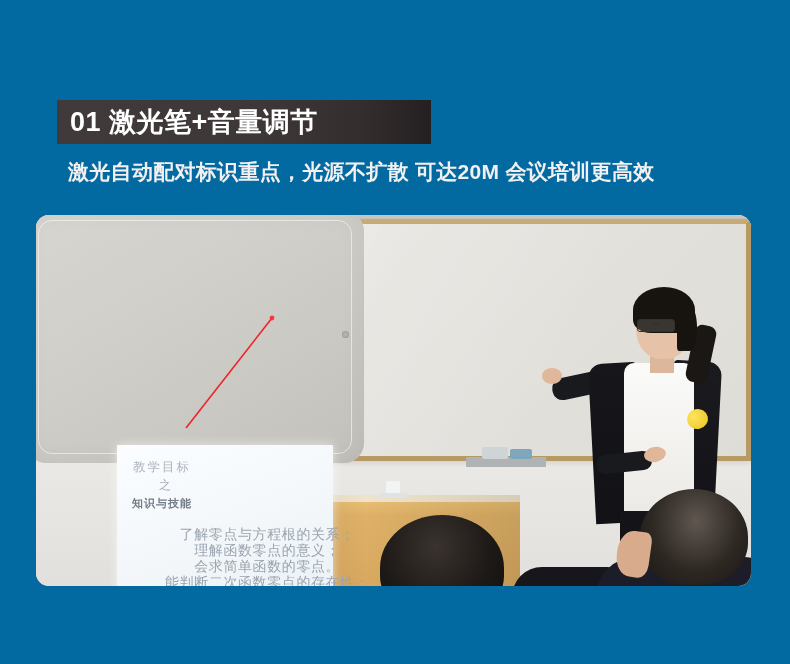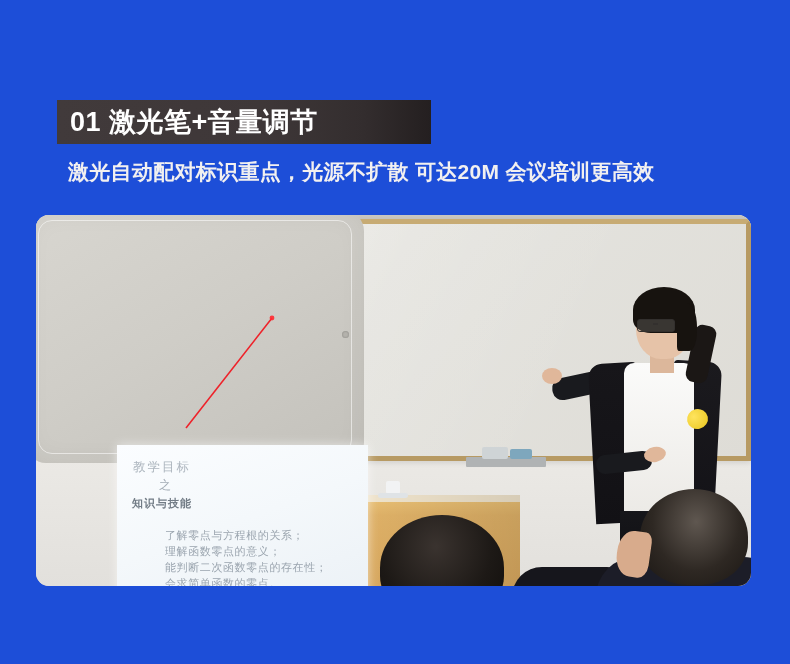--- a/index.html
+++ b/index.html
@@ -11,21 +11,22 @@
     width: 790px;
     height: 664px;
     overflow: hidden;
     font-family: "Liberation Sans", "DejaVu Sans", sans-serif;
     position: relative;
   }
 
   .page {
     position: absolute;
     inset: 0;
-    background: #1d4ed8;
+    background: #0369a1;
+    text-align: center;
   }
 
   
   .headline-bar {
     position: absolute;
     left: 57px;
     top: 100px;
     width: 374px;
     height: 44px;
     background: linear-gradient(to right, #413a3b 0%, #3e3738 55%, #332d2e 82%, #241f20 100%);
@@ -151,21 +152,21 @@
     border-radius: 50%;
     background: #b4b2ac;
     box-shadow: inset 0 0 2px rgba(0,0,0,0.3);
   }
 
   
   .slide {
     position: absolute;
     left: 81px;
     top: 230px;
-    width: 251px;
+    width: 216px;
     height: 176px;
     background: linear-gradient(160deg, #fbfdff 0%, #f4f8fb 45%, #eaf0f5 100%);
     box-shadow: 0 0 10px rgba(255,255,255,0.6);
   }
   .slide-title {
     position: absolute;
     left: 16px;
     top: 14px;
     color: #a9b2bb;
     font-size: 12.5px;
@@ -190,23 +191,23 @@
     font-size: 11px;
     font-weight: bold;
     font-family: Liberation Mono, monospace;
     letter-spacing: 1px;
   }
   .slide-body {
     position: absolute;
     left: 48px;
     top: 82px;
     color: #9aa4ae;
-    font-size: 11px;
+    font-size: 14px;
     line-height: 16px;
-    font-family: Liberation Sans, sans-serif;
+    font-family: Liberation Serif, serif;
     letter-spacing: 0.6px;
   }
   .slide-body div { white-space: nowrap; }
 
   
   .laser {
     position: absolute;
     left: 0;
     top: 0;
     width: 715px;
@@ -506,22 +507,22 @@
       <div class="screen-cam"></div>
     </div>
 
     <div class="slide">
       <div class="slide-title">教学目标</div>
       <div class="slide-title2">之</div>
       <div class="slide-title3">知识与技能</div>
       <div class="slide-body">
         <div>了解零点与方程根的关系；</div>
         <div>理解函数零点的意义；</div>
+        <div>会求简单函数的零点。</div>
         <div>能判断二次函数零点的存在性；</div>
-        <div>会求简单函数的零点。</div>
       </div>
     </div>
 
     <svg class="laser" viewBox="0 0 715 371">
       <line id="laser-line" x1="150" y1="213" x2="236" y2="103" stroke="#f01a22" stroke-width="1.6" opacity="0.95"></line>
       <circle id="laser-dot" cx="236" cy="103" r="2.4" fill="#ff2a30" opacity="0.9"></circle>
     </svg>
 
   </div>
 </div>

